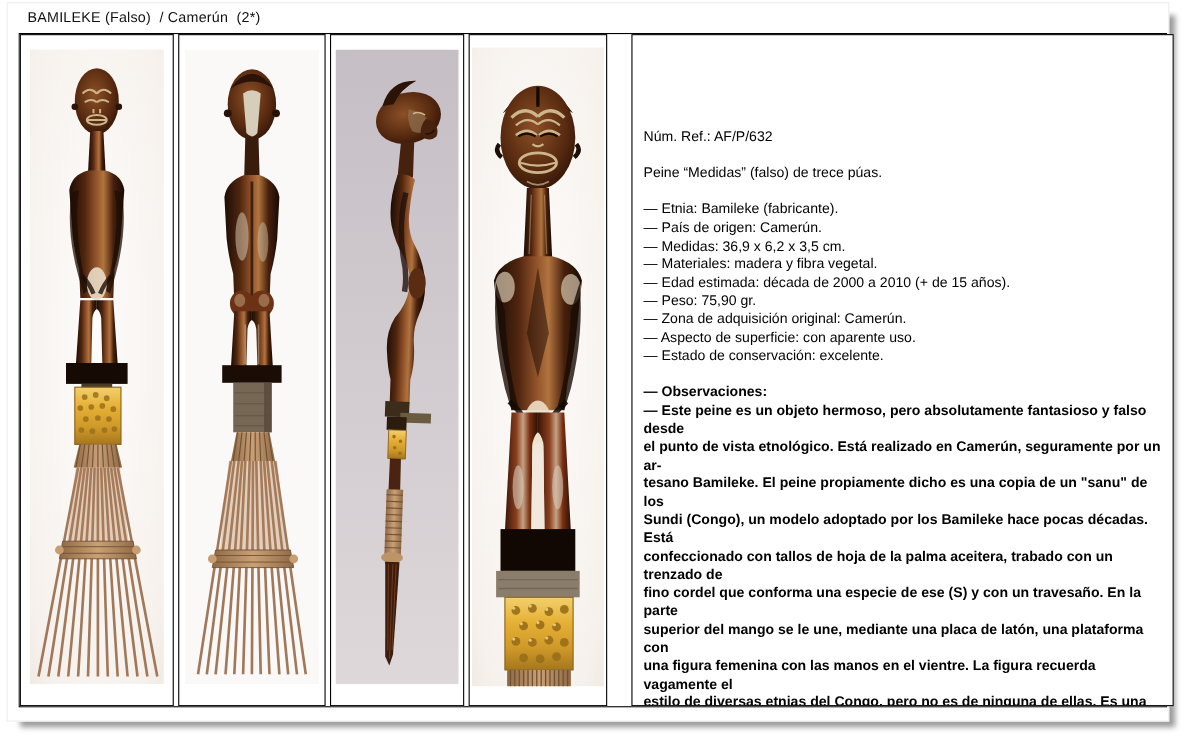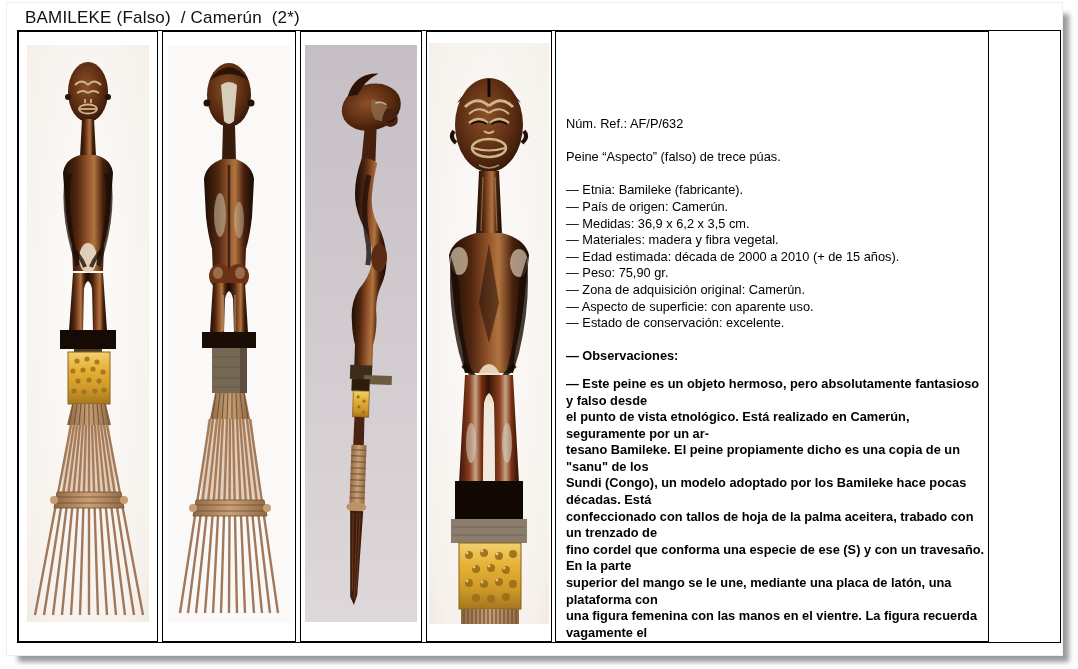--- a/index.html
+++ b/index.html
@@ -10,44 +10,44 @@
   }
   .page{
     position:absolute;left:6px;top:2px;width:1057px;height:654px;
     background:#fff;
     border:1px solid #f0eeec;
     box-shadow:9px 9px 5px -3px #9b9b9b;
     box-sizing:border-box;
   }
   .title{
     position:absolute;left:18px;top:5px;
-    font-size:17px;color:#111;white-space:pre;letter-spacing:0.2px;
+    font-size:13px;color:#111;white-space:pre;letter-spacing:0.2px;
   }
   .board{
     position:absolute;left:10px;top:27px;width:1044px;height:613px;
     border:1px solid #000;box-sizing:border-box;
   }
   .cell{
     position:absolute;top:0;height:611px;background:#fff;
     border:1px solid #000;box-sizing:border-box;overflow:hidden;
   }
   .c1{left:0;width:140px;}
   .c2{left:144px;width:134px;}
   .c3{left:282px;width:122px;}
   .c4{left:408px;width:126px;}
-  .c5{left:537px;width:434px;}
+  .c5{left:556px;width:493px;}
   .cell svg.photo{display:block;margin:13px auto 0;}
   .c4 svg.photo{margin-top:11px;}
   .details{
     margin-top:84px;padding-left:10px;padding-right:2px;
     font-size:12.8px;line-height:16.6px;color:#000;
   }
   .gap-after{margin-bottom:16.6px;}
   .sect + .sect{margin-top:16.6px;font-weight:bold;}
-  .pre{white-space:pre-line;margin-top:11px;}
+  .pre{white-space:pre-line;}
   .defs-holder{position:absolute;width:0;height:0;overflow:hidden;}
 </style>
 </head>
 <body>
 
 <svg class="defs-holder" aria-hidden="true">
   <defs>
     <linearGradient id="gWood" x1="0" y1="0" x2="1" y2="0">
       <stop offset="0" stop-color="#1c0d06"></stop>
         <stop offset="0.28" stop-color="#50260f"></stop>
@@ -281,21 +281,21 @@
             <circle cx="68" cy="537" r="1.4"></circle>
         </g>
         <rect x="32" y="566" width="58" height="15" fill="url(#gFiber)"></rect>
         <path d="M35 566 L35 581 M39 566 L39 581 M43 566 L43 581 M47 566 L47 581 M51 566 L51 581 M55 566 L55 581 M59 566 L59 581 M63 566 L63 581 M67 566 L67 581 M71 566 L71 581 M75 566 L75 581 M79 566 L79 581 M83 566 L83 581 M87 566 L87 581" stroke="#6f5134" stroke-width="1.2"></path>
       </svg>
     </div>
 
     <div class="cell c5">
       <div class="details">
         <div class="gap-after">Núm. Ref.: AF/P/632</div>
-        <div class="gap-after">Peine “Aspecto” (falso) de trece púas.</div>
+        <div class="gap-after">Peine “Medidas” (falso) de trece púas.</div>
         <div class="sect">
           <div class="pre">— Etnia: Bamileke (fabricante).
 — País de origen: Camerún.
 — Medidas: 36,9 x 6,2 x 3,5 cm.
 — Materiales: madera y fibra vegetal.
 — Edad estimada: década de 2000 a 2010 (+ de 15 años).
 — Peso: 75,90 gr.
 — Zona de adquisición original: Camerún.
 — Aspecto de superficie: con aparente uso.
 — Estado de conservación: excelente.</div>

